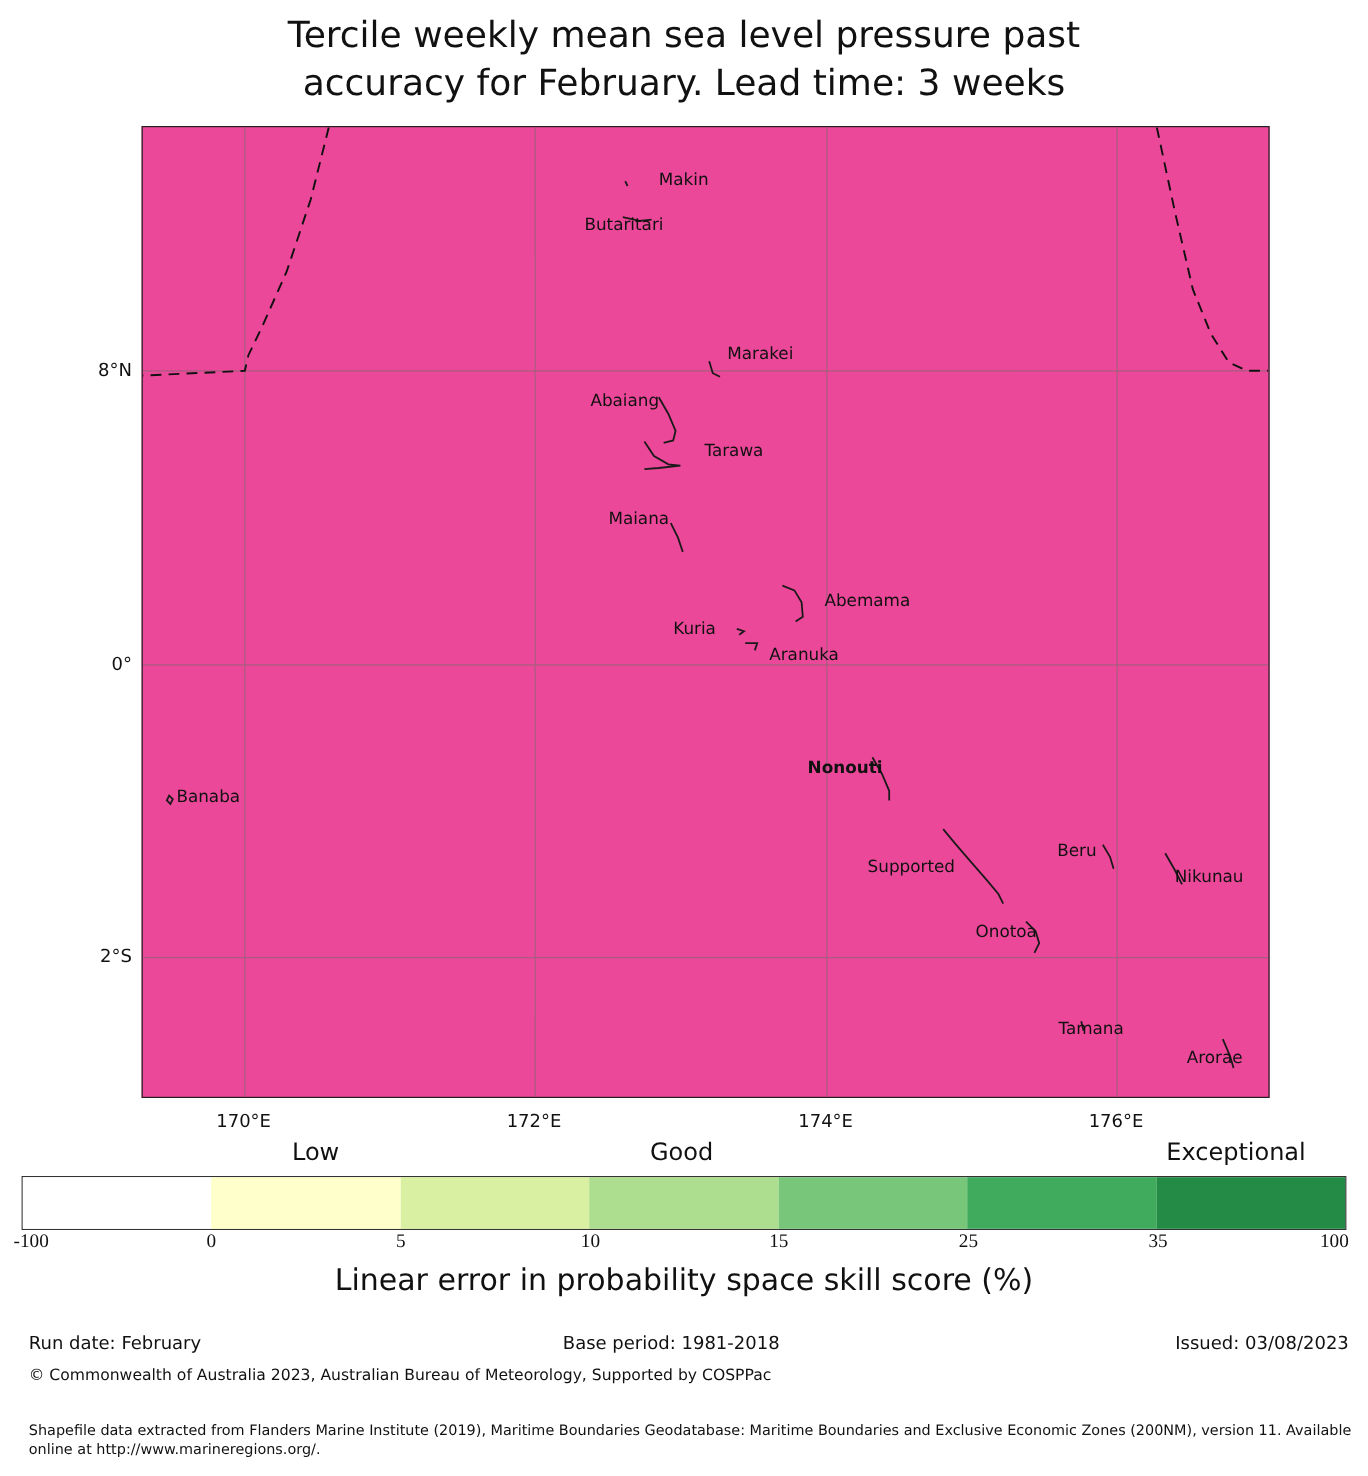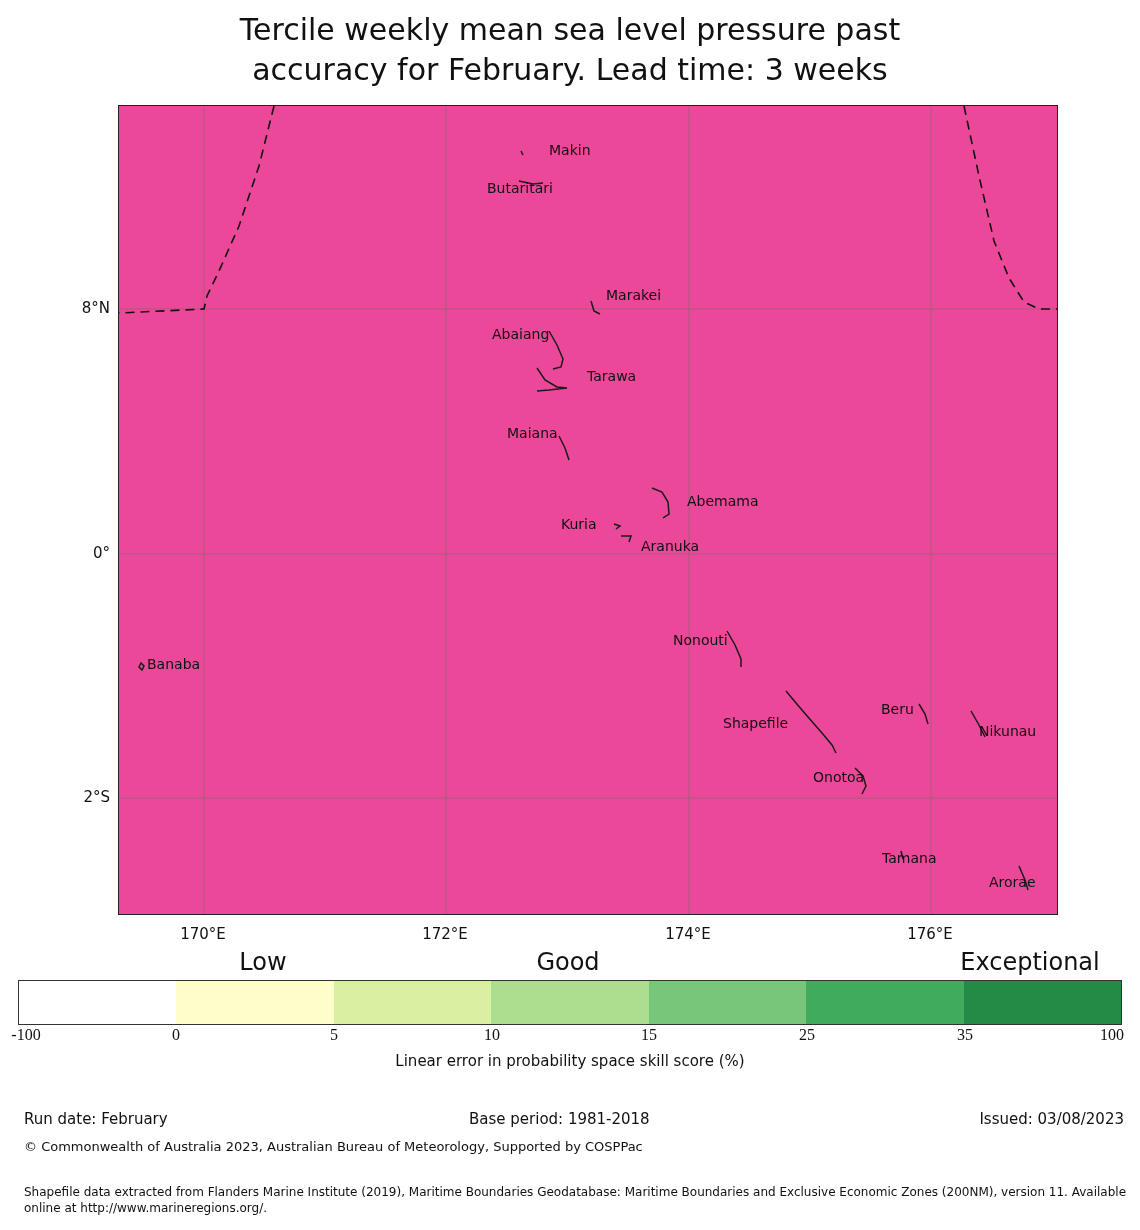--- a/index.html
+++ b/index.html
@@ -26,23 +26,23 @@
 
   .isl{position:absolute;font-size:14px;color:#111;white-space:nowrap;}
 
   
   .cbwrap{position:absolute;left:18px;top:980px;width:904px;height:45px;font-family:Liberation Serif, serif;}
   .cbar{position:absolute;left:0;top:0;width:1104px;height:45px;border:1px solid #333;box-sizing:border-box;display:flex;}
   .cbar div{height:100%;}
   .cbticks{position:absolute;left:0;top:46px;width:1104px;height:20px;}
   .cbticks span{position:absolute;font-size:16px;transform:translateX(-50%);color:#111;}
   .cbcaption{
-    position:absolute;left:0;top:1052px;width:1140px;text-align:center;font-size:15px;color:#111;
+    position:absolute;left:0;top:1052px;width:1140px;text-align:center;font-size:25px;color:#111;
   }
-  .qual{position:absolute;top:948px;font-size:24px;color:#111;text-align:center;}
+  .qual{position:absolute;top:948px;font-size:20px;color:#111;text-align:center;}
 
   
   .foot{position:absolute;left:24px;top:1110px;width:1100px;font-size:15px;color:#111;}
   .footrow{position:relative;height:24px;}
   .f-left{position:absolute;left:0;}
   .f-mid{position:absolute;left:445px;}
   .f-right{position:absolute;right:0;}
   .small{font-size:13px;line-height:17px;}
   .tiny{position:absolute;left:24px;top:1184px;width:1105px;font-size:12px;line-height:16px;color:#111;}
 </style>
@@ -97,23 +97,23 @@
 
     <div class="isl" style="left:430px;top:36px;">Makin</div>
     <div class="isl" style="left:368px;top:74px;">Butaritari</div>
     <div class="isl" style="left:487px;top:181px;">Marakei</div>
     <div class="isl" style="left:373px;top:220px;">Abaiang</div>
     <div class="isl" style="left:468px;top:262px;">Tarawa</div>
     <div class="isl" style="left:388px;top:319px;">Maiana</div>
     <div class="isl" style="left:568px;top:387px;">Abemama</div>
     <div class="isl" style="left:442px;top:410px;">Kuria</div>
     <div class="isl" style="left:522px;top:432px;">Aranuka</div>
-    <div class="isl" style="left:554px;top:526px;">Nonouti</div>
+    <div class="isl" style="left:554px;top:526px;font-weight:bold;">Nonouti</div>
     <div class="isl" style="left:28px;top:550px;">Banaba</div>
-    <div class="isl" style="left:604px;top:609px;">Shapefile</div>
+    <div class="isl" style="left:604px;top:609px;">Supported</div>
     <div class="isl" style="left:762px;top:595px;">Beru</div>
     <div class="isl" style="left:860px;top:617px;">Nikunau</div>
     <div class="isl" style="left:694px;top:663px;">Onotoa</div>
     <div class="isl" style="left:763px;top:744px;">Tamana</div>
     <div class="isl" style="left:870px;top:768px;">Arorae</div>
   </div>
 
   <div class="ylabel" style="left:40px;top:299px;">8°N</div>
   <div class="ylabel" style="left:40px;top:544px;">0°</div>
   <div class="ylabel" style="left:40px;top:788px;">2°S</div>

